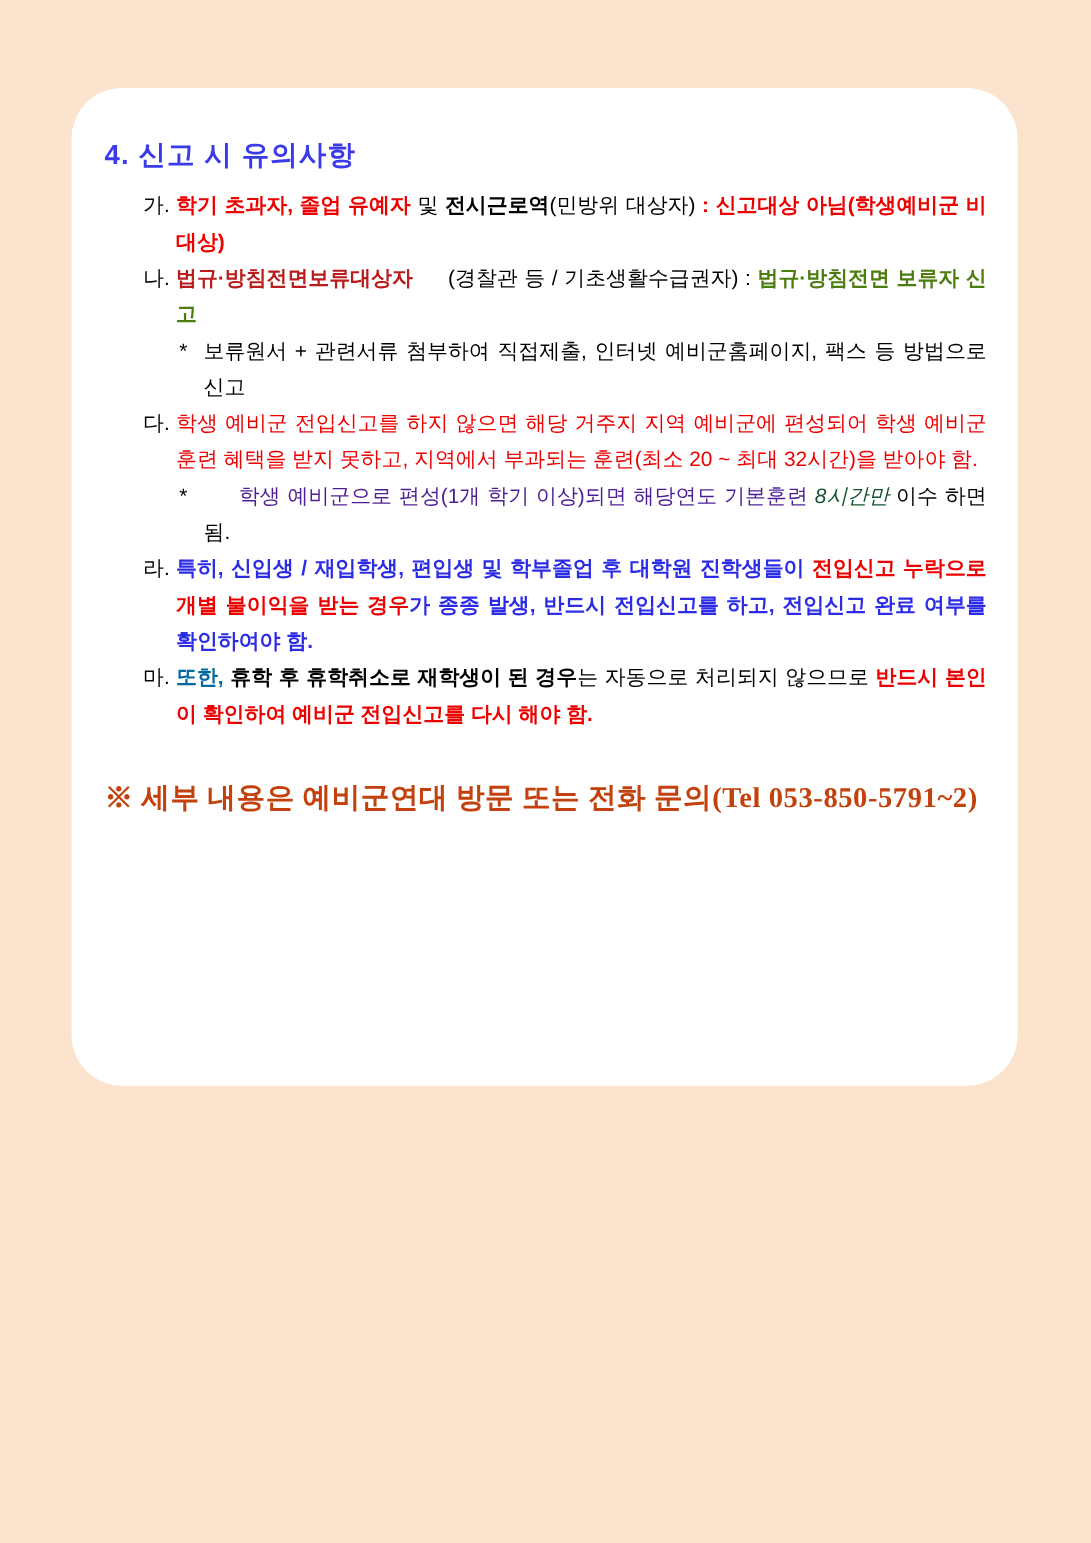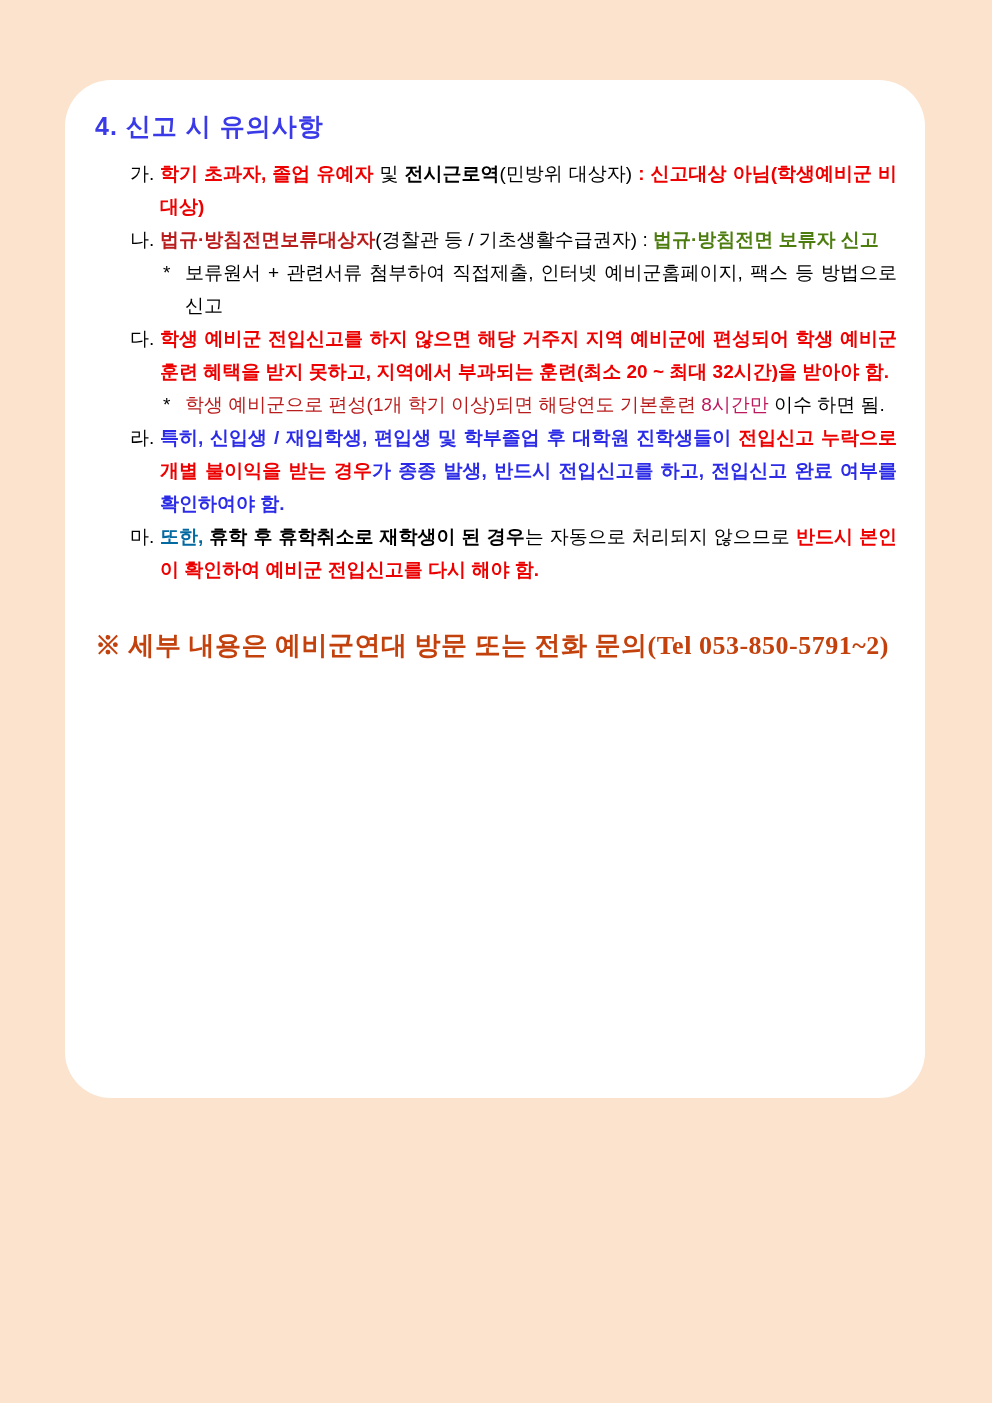--- a/index.html
+++ b/index.html
@@ -11,25 +11,25 @@
     height: 1403px;
     background: #fbe3cd;
     font-family: "Liberation Sans", sans-serif;
     position: relative;
   }
   .card {
     position: absolute;
     left: 65px;
     top: 80px;
     width: 860px;
-    height: 1018px;
+    height: 907px;
     background: #ffffff;
     border-radius: 46px;
     box-sizing: border-box;
-    padding: 30px 28px 0 30px;
+    padding: 44px 28px 0 30px;
   }
   .title {
     font-size: 25px;
     font-weight: bold;
     margin: 0 0 14px 0;
     letter-spacing: 1px;
   }
   .list {
     font-size: 19px;
     line-height: 33px;
@@ -76,33 +76,33 @@
 <div class="page">
   <div class="card">
     <h1 class="title" style="color: rgb(58, 58, 232);">4. 신고 시 유의사항</h1>
     <div class="list" id="notice-list">
         <div class="item">
           <span class="label">가.</span>
           <div class="item-text"><span style="color: rgb(236, 0, 0); font-weight: bold;">학기 초과자, 졸업 유예자</span><span style="color: rgb(0, 0, 0);"> 및 </span><span style="color: rgb(0, 0, 0); font-weight: bold;">전시근로역</span><span style="color: rgb(0, 0, 0);">(민방위 대상자)</span><span style="color: rgb(236, 0, 0); font-weight: bold;"> : </span><span style="color: rgb(236, 0, 0); font-weight: bold;">신고대상 아님(학생예비군 비대상)</span></div>
         </div>
         <div class="item">
           <span class="label">나.</span>
-          <div class="item-text"><span style="color: #b91c1c; font-weight: bold;">법규·방침전면보류대상자</span><span style="color: rgb(0, 0, 0);">(경찰관 등 / 기초생활수급권자) : </span><span style="color: #4d7c0f; font-weight: bold;">법규·방침전면 보류자 신고</span></div>
+          <div class="item-text"><span style="color: #b91c1c; font-weight: bold;">법규·방침전면보류대상자</span><span style="color: rgb(0, 0, 0); margin-left: 32px;">(경찰관 등 / 기초생활수급권자) : </span><span style="color: #4d7c0f; font-weight: bold;">법규·방침전면 보류자 신고</span></div>
         </div>
         <div class="sub">
           <span class="bullet">*</span>
           <div class="sub-text"><span style="color: rgb(0, 0, 0);">보류원서 + 관련서류 첨부하여 직접제출, 인터넷 예비군홈페이지, 팩스 등 방법으로 신고</span></div>
         </div>
         <div class="item">
           <span class="label">다.</span>
-          <div class="item-text"><span style="color: rgb(236, 0, 0); font-weight: bold; margin-top: 12px;">학생 예비군 전입신고를 하지 않으면 해당 거주지 지역 예비군에 편성되어 학생 예비군훈련 혜택을 받지 못하고, 지역에서 부과되는 훈련(최소 20 ~ 최대 32시간)을 받아야 함.</span></div>
+          <div class="item-text"><span style="color: rgb(236, 0, 0); font-weight: normal; margin-top: 12px;">학생 예비군 전입신고를 하지 않으면 해당 거주지 지역 예비군에 편성되어 학생 예비군훈련 혜택을 받지 못하고, 지역에서 부과되는 훈련(최소 20 ~ 최대 32시간)을 받아야 함.</span></div>
         </div>
         <div class="sub">
           <span class="bullet">*</span>
-          <div class="sub-text"><span style="color: #b91c1c;">학생 예비군으로 편성(1개 학기 이상)되면 해당연도 기본훈련 </span><span style="color: #be185d;">8시간만</span><span style="color: rgb(0, 0, 0);"> 이수 하면 됨.</span></div>
+          <div class="sub-text"><span style="color: #4c1d95; margin-left: 32px;">학생 예비군으로 편성(1개 학기 이상)되면 해당연도 기본훈련 </span><span style="color: #14532d; font-style: italic;">8시간만</span><span style="color: rgb(0, 0, 0);"> 이수 하면 됨.</span></div>
         </div>
         <div class="item">
           <span class="label">라.</span>
           <div class="item-text"><span style="color: rgb(44, 44, 230); font-weight: bold;">특히, 신입생 / 재입학생, 편입생 및 학부졸업 후 대학원 진학생들이 </span><span style="color: rgb(236, 0, 0); font-weight: bold;">전입신고 누락으로 개별 불이익을 받는 경우</span><span style="color: rgb(44, 44, 230); font-weight: bold;">가 종종 발생, 반드시 전입신고를 하고, 전입신고 완료 여부를 확인하여야 함.</span></div>
         </div>
         <div class="item">
           <span class="label">마.</span>
           <div class="item-text"><span style="color: #0369a1; font-weight: bold;">또한, </span><span style="color: #000000; font-weight: bold;">휴학 후 휴학취소로 재학생이 된 경우</span><span style="color: rgb(0, 0, 0);">는 자동으로 처리되지 않으므로 </span><span style="color: rgb(236, 0, 0); font-weight: bold;">반드시 본인이 확인하여 예비군 전입신고를 다시 해야 함.</span></div>
         </div>
       </div>

